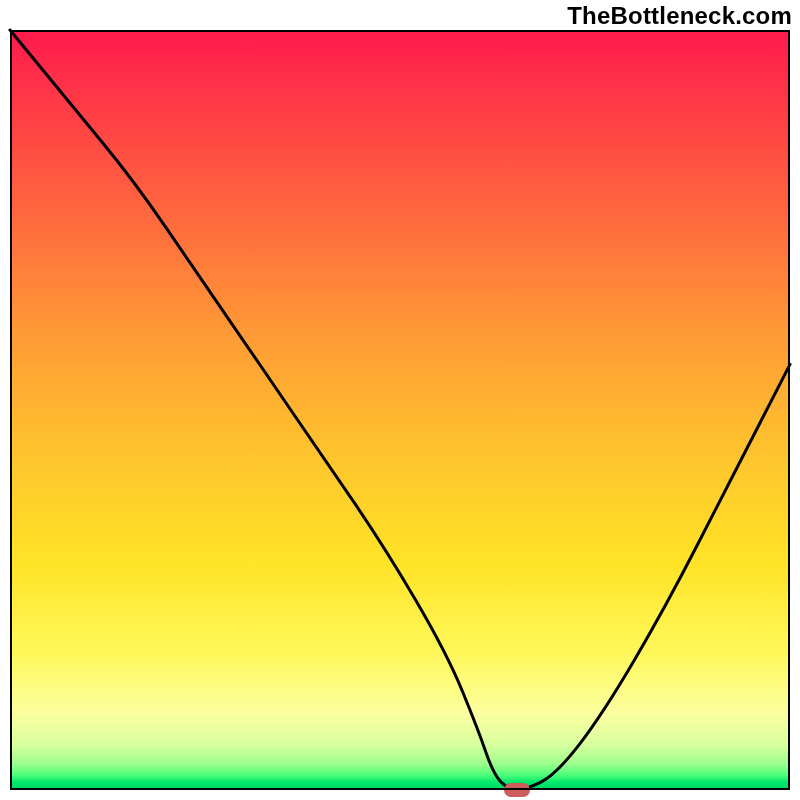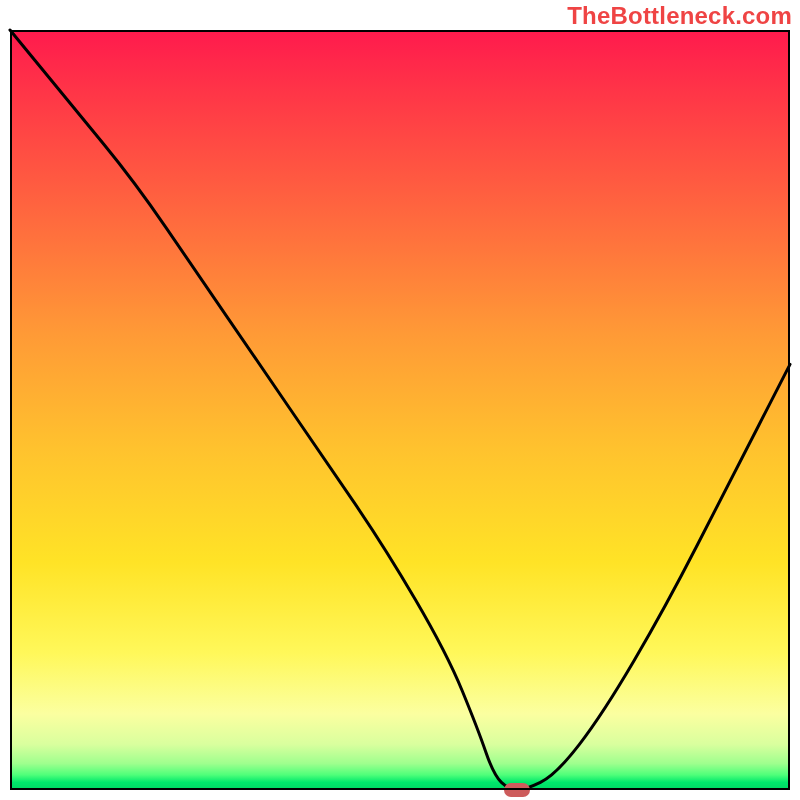--- a/index.html
+++ b/index.html
@@ -14,21 +14,21 @@
     position: relative;
     width: 800px;
     height: 800px;
   }
   .watermark {
     position: absolute;
     top: 2px;
     right: 8px;
     font-size: 24px;
     font-weight: 600;
-    color: #ef4444;
+    color: #000000;
     letter-spacing: 0.2px;
   }
   .plot {
     position: absolute;
     left: 10px;
     top: 30px;
     width: 780px;
     height: 760px;
   }
   .gradient-bg {

